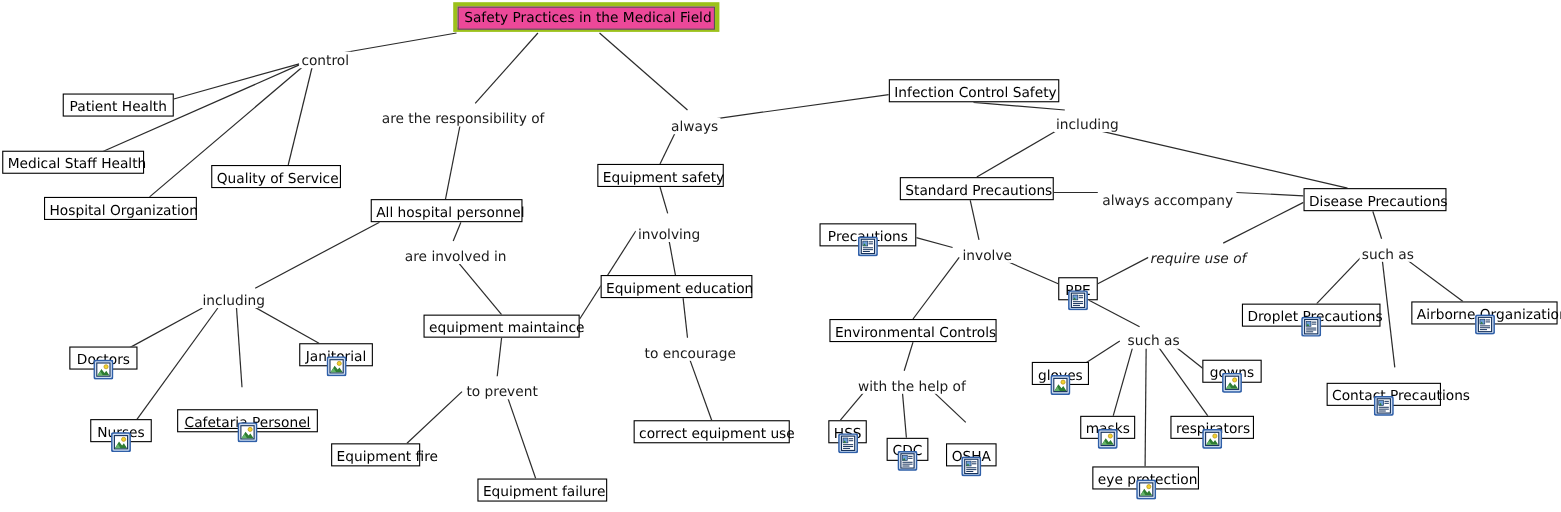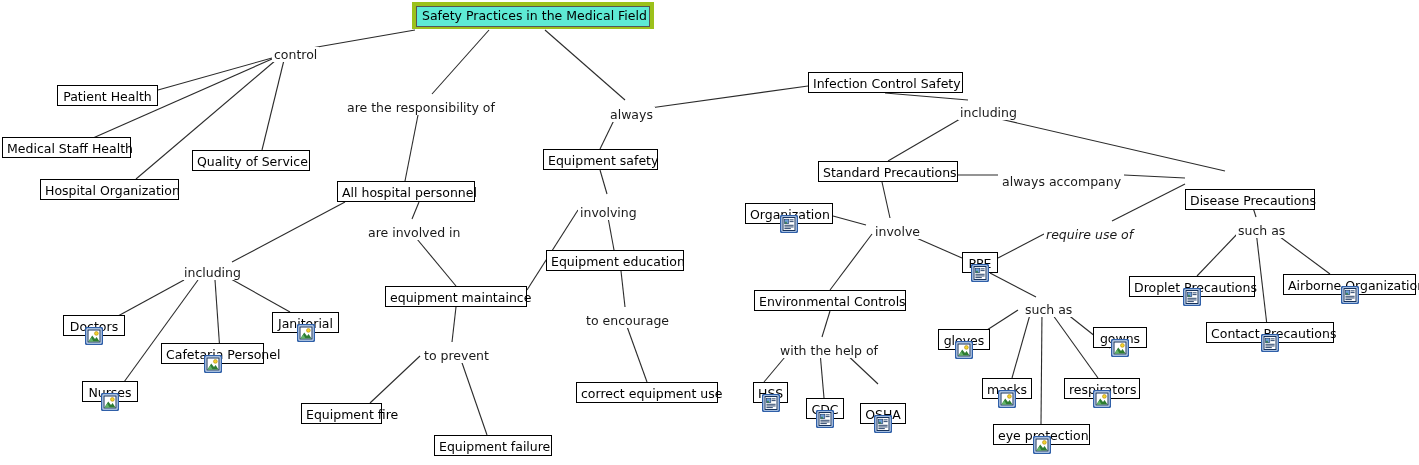--- a/index.html
+++ b/index.html
@@ -42,21 +42,21 @@
   }
   .node.root {
     border: 4px solid #9cc11b;
     background: #9cc11b;
     height: 27px;
     padding: 0;
     z-index: 6;
   }
   .node.root .root-inner {
     display: block;
-    background: #5eead4;
+    background: #ec4899;
     border: 1px solid #555555;
     height: 19px;
     line-height: 18px;
     padding: 0 5px;
     font-size: 12.5px;
   }
   .link-label {
     position: absolute;
     font-size: 12.5px;
     line-height: 15px;
@@ -153,21 +153,21 @@
         </span></div>
       <div class="node" style="left: 82px; top: 381px; width: 56px;"><span>Nurses</span><span class="nicon">
           <svg width="18" height="18" viewBox="0 0 18 18">
             <rect x="0.5" y="0.5" width="17" height="17" rx="2" fill="#cddcf0" stroke="#2f5fa8" stroke-width="1.6"></rect>
             <rect x="3" y="3" width="12" height="12" fill="#ffffff" stroke="#16325c" stroke-width="1"></rect>
             <circle cx="11.4" cy="6.4" r="1.9" fill="#f2d12e" stroke="#b08a10" stroke-width="0.6"></circle>
             <path d="M3.5 14.4 L7.2 8.4 L10 12 L11.6 10 L14.5 14.4 Z" fill="#2e7d32"></path>
             <path d="M3.5 14.4 L6.2 10.6 L8.6 14.4 Z" fill="#63b36a"></path>
           </svg>
         </span></div>
-      <div class="node" style="left: 161px; top: 343px; width: 103px;"><span>Cafetaria Personel</span><span class="nicon">
+      <div class="node" style="left: 161px; top: 372px; width: 128px; text-decoration: underline;"><span>Cafetaria Personel</span><span class="nicon">
           <svg width="18" height="18" viewBox="0 0 18 18">
             <rect x="0.5" y="0.5" width="17" height="17" rx="2" fill="#cddcf0" stroke="#2f5fa8" stroke-width="1.6"></rect>
             <rect x="3" y="3" width="12" height="12" fill="#ffffff" stroke="#16325c" stroke-width="1"></rect>
             <circle cx="11.4" cy="6.4" r="1.9" fill="#f2d12e" stroke="#b08a10" stroke-width="0.6"></circle>
             <path d="M3.5 14.4 L7.2 8.4 L10 12 L11.6 10 L14.5 14.4 Z" fill="#2e7d32"></path>
             <path d="M3.5 14.4 L6.2 10.6 L8.6 14.4 Z" fill="#63b36a"></path>
           </svg>
         </span></div>
       <div class="node" style="left: 272px; top: 312px; width: 67px;"><span>Janitorial</span><span class="nicon">
           <svg width="18" height="18" viewBox="0 0 18 18">
@@ -179,21 +179,21 @@
           </svg>
         </span></div>
       <div class="node" style="left: 385px; top: 286px; width: 142px; text-align: center;"><span>equipment maintaince</span></div>
       <div class="node" style="left: 301px; top: 403px; width: 81px;"><span>Equipment fire</span></div>
       <div class="node" style="left: 434px; top: 435px; width: 118px;"><span>Equipment failure</span></div>
       <div class="node" style="left: 543px; top: 149px; width: 115px;"><span>Equipment safety</span></div>
       <div class="node" style="left: 546px; top: 250px; width: 138px;"><span>Equipment education</span></div>
       <div class="node" style="left: 576px; top: 382px; width: 142px;"><span>correct equipment use</span></div>
       <div class="node" style="left: 808px; top: 72px; width: 155px;"><span>Infection Control Safety</span></div>
       <div class="node" style="left: 818px; top: 161px; width: 140px;"><span>Standard Precautions</span></div>
-      <div class="node" style="left: 745px; top: 203px; width: 88px;"><span>Organization</span><span class="nicon">
+      <div class="node" style="left: 745px; top: 203px; width: 88px;"><span>Precautions</span><span class="nicon">
           <svg width="18" height="18" viewBox="0 0 18 18">
             <rect x="0.5" y="0.5" width="17" height="17" rx="2" fill="#cddcf0" stroke="#2f5fa8" stroke-width="1.6"></rect>
             <rect x="3" y="2.5" width="12" height="13" fill="#ffffff" stroke="#16325c" stroke-width="1"></rect>
             <rect x="4.4" y="4.2" width="4.4" height="4.4" fill="#6f9fd8" stroke="#16325c" stroke-width="0.6"></rect>
             <path d="M4.6 8.4 L6 6.2 L7.2 8.4 Z" fill="#2e7d32"></path>
             <g fill="#16325c">
               <rect x="9.6" y="4.4" width="4" height="0.9"></rect>
               <rect x="9.6" y="6.2" width="4" height="0.9"></rect>
               <rect x="4.4" y="9.8" width="9.2" height="0.9"></rect>
               <rect x="4.4" y="11.5" width="9.2" height="0.9"></rect>
@@ -300,37 +300,37 @@
         </span></div>
       <div class="node" style="left: 1093px; top: 327px; width: 54px;"><span>gowns</span><span class="nicon">
           <svg width="18" height="18" viewBox="0 0 18 18">
             <rect x="0.5" y="0.5" width="17" height="17" rx="2" fill="#cddcf0" stroke="#2f5fa8" stroke-width="1.6"></rect>
             <rect x="3" y="3" width="12" height="12" fill="#ffffff" stroke="#16325c" stroke-width="1"></rect>
             <circle cx="11.4" cy="6.4" r="1.9" fill="#f2d12e" stroke="#b08a10" stroke-width="0.6"></circle>
             <path d="M3.5 14.4 L7.2 8.4 L10 12 L11.6 10 L14.5 14.4 Z" fill="#2e7d32"></path>
             <path d="M3.5 14.4 L6.2 10.6 L8.6 14.4 Z" fill="#63b36a"></path>
           </svg>
         </span></div>
-      <div class="node" style="left: 1185px; top: 171px; width: 130px; margin-top: 18px;"><span>Disease Precautions</span></div>
+      <div class="node" style="left: 1185px; top: 171px; width: 130px;"><span>Disease Precautions</span></div>
       <div class="node" style="left: 1129px; top: 276px; width: 126px;"><span>Droplet Precautions</span><span class="nicon">
           <svg width="18" height="18" viewBox="0 0 18 18">
             <rect x="0.5" y="0.5" width="17" height="17" rx="2" fill="#cddcf0" stroke="#2f5fa8" stroke-width="1.6"></rect>
             <rect x="3" y="2.5" width="12" height="13" fill="#ffffff" stroke="#16325c" stroke-width="1"></rect>
             <rect x="4.4" y="4.2" width="4.4" height="4.4" fill="#6f9fd8" stroke="#16325c" stroke-width="0.6"></rect>
             <path d="M4.6 8.4 L6 6.2 L7.2 8.4 Z" fill="#2e7d32"></path>
             <g fill="#16325c">
               <rect x="9.6" y="4.4" width="4" height="0.9"></rect>
               <rect x="9.6" y="6.2" width="4" height="0.9"></rect>
               <rect x="4.4" y="9.8" width="9.2" height="0.9"></rect>
               <rect x="4.4" y="11.5" width="9.2" height="0.9"></rect>
               <rect x="4.4" y="13.2" width="6.4" height="0.9"></rect>
             </g>
           </svg>
         </span></div>
-      <div class="node" style="left: 1206px; top: 322px; width: 128px;"><span>Contact Precautions</span><span class="nicon">
+      <div class="node" style="left: 1206px; top: 348px; width: 104px;"><span>Contact Precautions</span><span class="nicon">
           <svg width="18" height="18" viewBox="0 0 18 18">
             <rect x="0.5" y="0.5" width="17" height="17" rx="2" fill="#cddcf0" stroke="#2f5fa8" stroke-width="1.6"></rect>
             <rect x="3" y="2.5" width="12" height="13" fill="#ffffff" stroke="#16325c" stroke-width="1"></rect>
             <rect x="4.4" y="4.2" width="4.4" height="4.4" fill="#6f9fd8" stroke="#16325c" stroke-width="0.6"></rect>
             <path d="M4.6 8.4 L6 6.2 L7.2 8.4 Z" fill="#2e7d32"></path>
             <g fill="#16325c">
               <rect x="9.6" y="4.4" width="4" height="0.9"></rect>
               <rect x="9.6" y="6.2" width="4" height="0.9"></rect>
               <rect x="4.4" y="9.8" width="9.2" height="0.9"></rect>
               <rect x="4.4" y="11.5" width="9.2" height="0.9"></rect>

